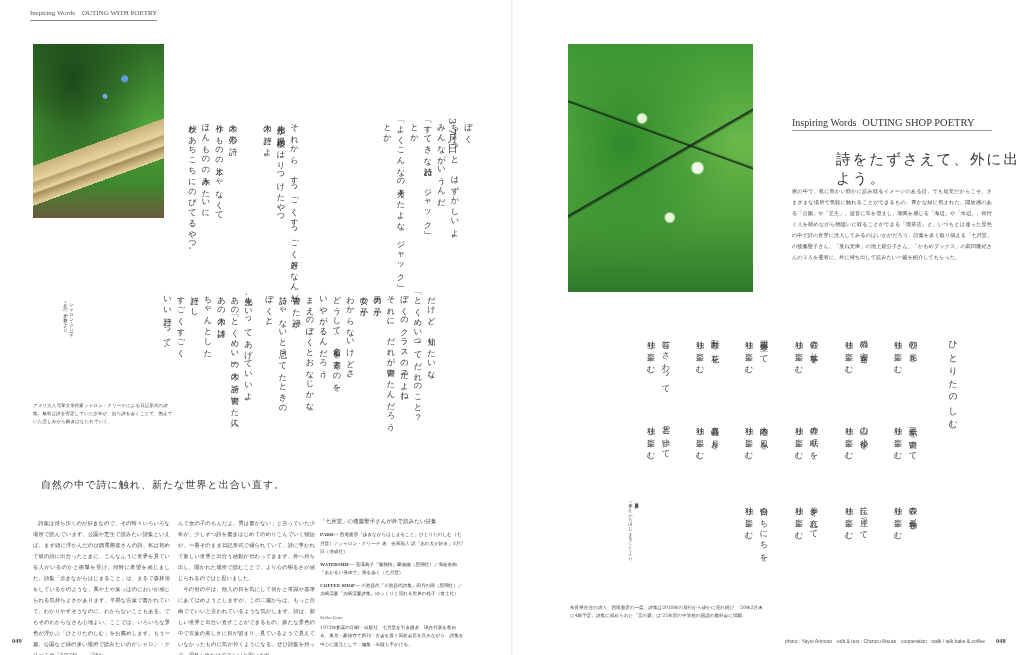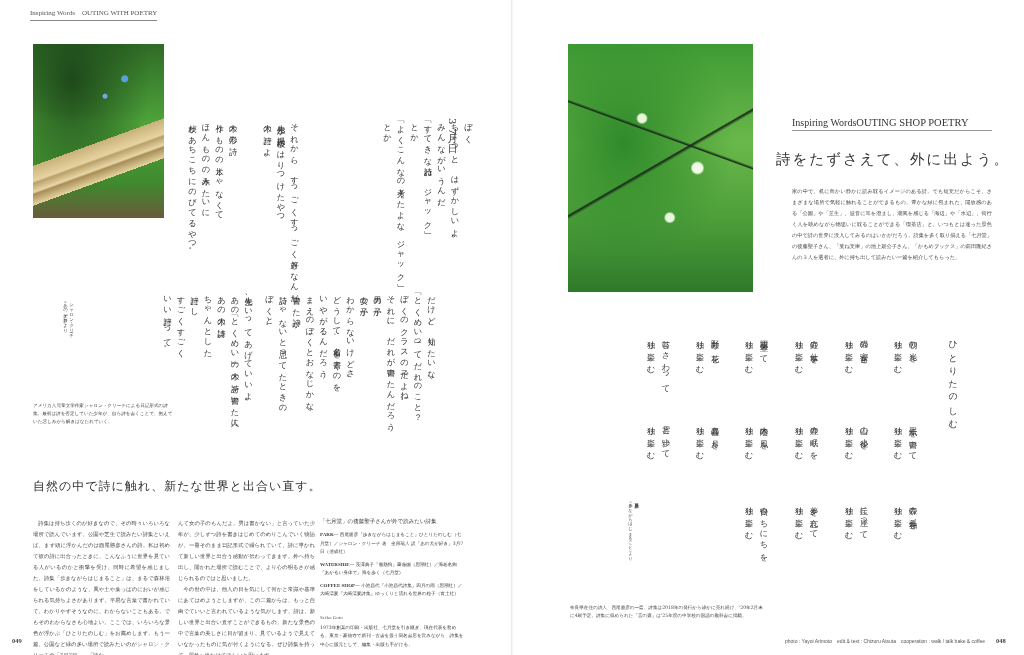--- a/index.html
+++ b/index.html
@@ -24,36 +24,36 @@
       radial-gradient(circle at 70% 50%, #f1fae4 0 5px, transparent 7px),
       radial-gradient(circle at 55% 70%, #eaf6dc 0 4px, transparent 6px),
       radial-gradient(ellipse at 30% 40%, #2f8a2a, transparent 60%),
       linear-gradient(180deg, #3f9a34 0%, #69b84a 40%, #4d9f3a 70%, #2e7a2a 100%); }
   .vert { writing-mode:vertical-rl; font-family:"DejaVu Serif", serif; }
   .poem { font-size:8.2px; line-height:13.5px; letter-spacing:1.2px; color:#333; }
   .date { left:445px; top:118px; font-size:10px; letter-spacing:2px; }
   .stanza { white-space:pre; }
   .caption-small { font-size:4.6px; line-height:8px; color:#444; }
   .credit-vert { font-size:4.4px; line-height:6px; color:#444; white-space:pre; }
-  .section-h { left:33px; top:478px; font-size:12px; letter-spacing:1px; color:#333; }
+  .section-h { left:41px; top:478px; font-size:10px; letter-spacing:1px; color:#333; }
   .body-col { font-size:5.3px; line-height:11px; color:#444; text-align:justify; }
   .col1 { left:33px; top:518px; width:137px; text-indent:1em; }
   .col2 { left:178px; top:518px; width:137px; }
   .col3 { left:320px; top:518px; width:145px; }
   .picks-title { font-size:5.5px; color:#333; margin-bottom:6px; }
   .pick { font-size:4.6px; line-height:8.5px; margin-bottom:4px; }
   .pick b { font-family:"Liberation Serif", serif; font-weight:bold; font-size:5px; }
   .author-name { font-family:"Liberation Serif", serif; font-size:5px; margin:16px 0 4px; color:#555; }
   .page-num-l { left:12px; top:637px; font-size:6.5px; font-weight:bold; font-family:"Liberation Serif", serif; color:#444; }
   .page-num-r { left:996px; top:637px; font-size:6.5px; font-weight:bold; font-family:"Liberation Serif", serif; color:#444; }
   .credits { left:785px; top:638px; font-size:5px; color:#555; font-family:"Liberation Sans", sans-serif; }
   .title-en { left:792px; top:117px; width:200px; font-family:"Liberation Serif", serif; font-size:10.5px; color:#333;
               border-bottom:1.5px solid #999; padding-bottom:2px; }
-  .title-en .en1 { font-size:10px; margin-right:0; }
-  .title-jp { left:776px; top:150px; font-size:14.5px; letter-spacing:2px; color:#333; }
+  .title-en .en1 { font-size:10px; margin-right:6px; }
+  .title-jp { left:836px; top:150px; font-size:14.5px; letter-spacing:2px; color:#333; }
   .lead { left:792px; top:186px; width:200px; font-size:5.2px; line-height:11px; color:#444; text-align:justify; }
   .rpoem-title { left:946px; top:334px; font-size:9px; letter-spacing:3px; }
   .rpoem-col { font-size:8.2px; letter-spacing:1.5px; line-height:15px; white-space:pre; }
   .poet-credit { left:627px; top:500px; font-size:4.2px; line-height:6px; color:#444; white-space:pre; }
   .rcaption { left:570px; top:604px; width:195px; font-size:4.6px; line-height:8px; color:#444; }
 </style>
 </head>
 <body>
 
 <div class="abs runhead">Inspiring Words　OUTING WITH POETRY</div>

